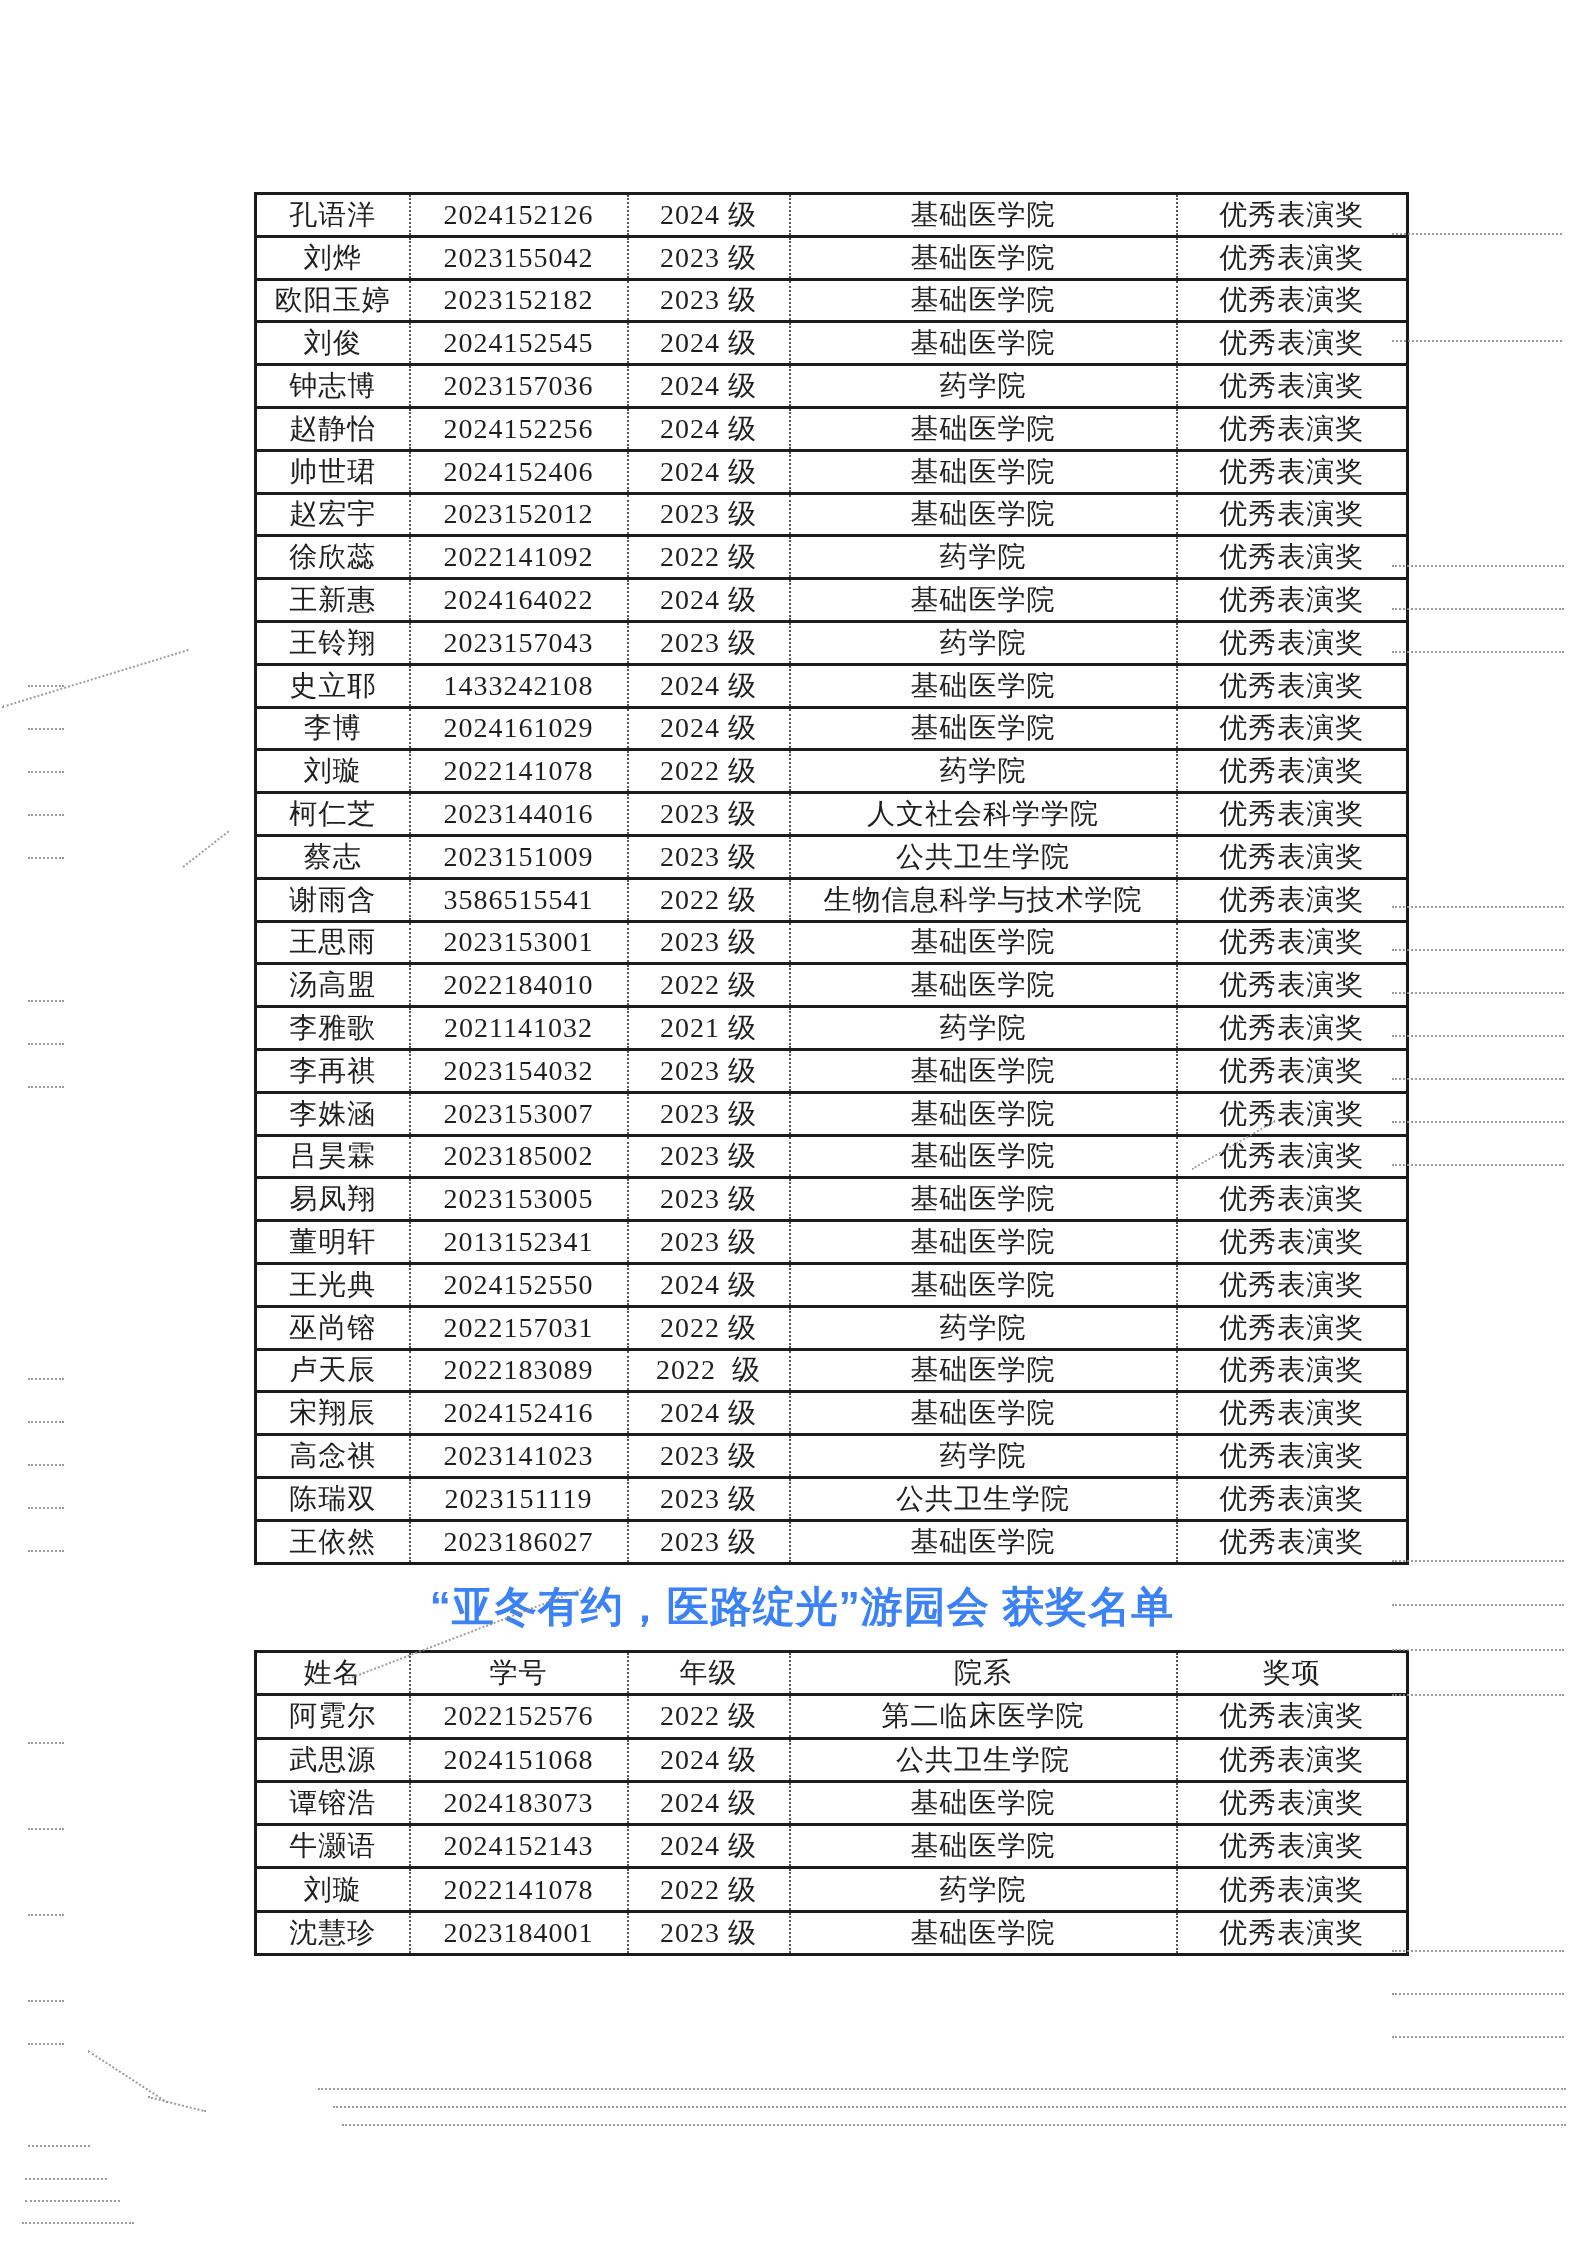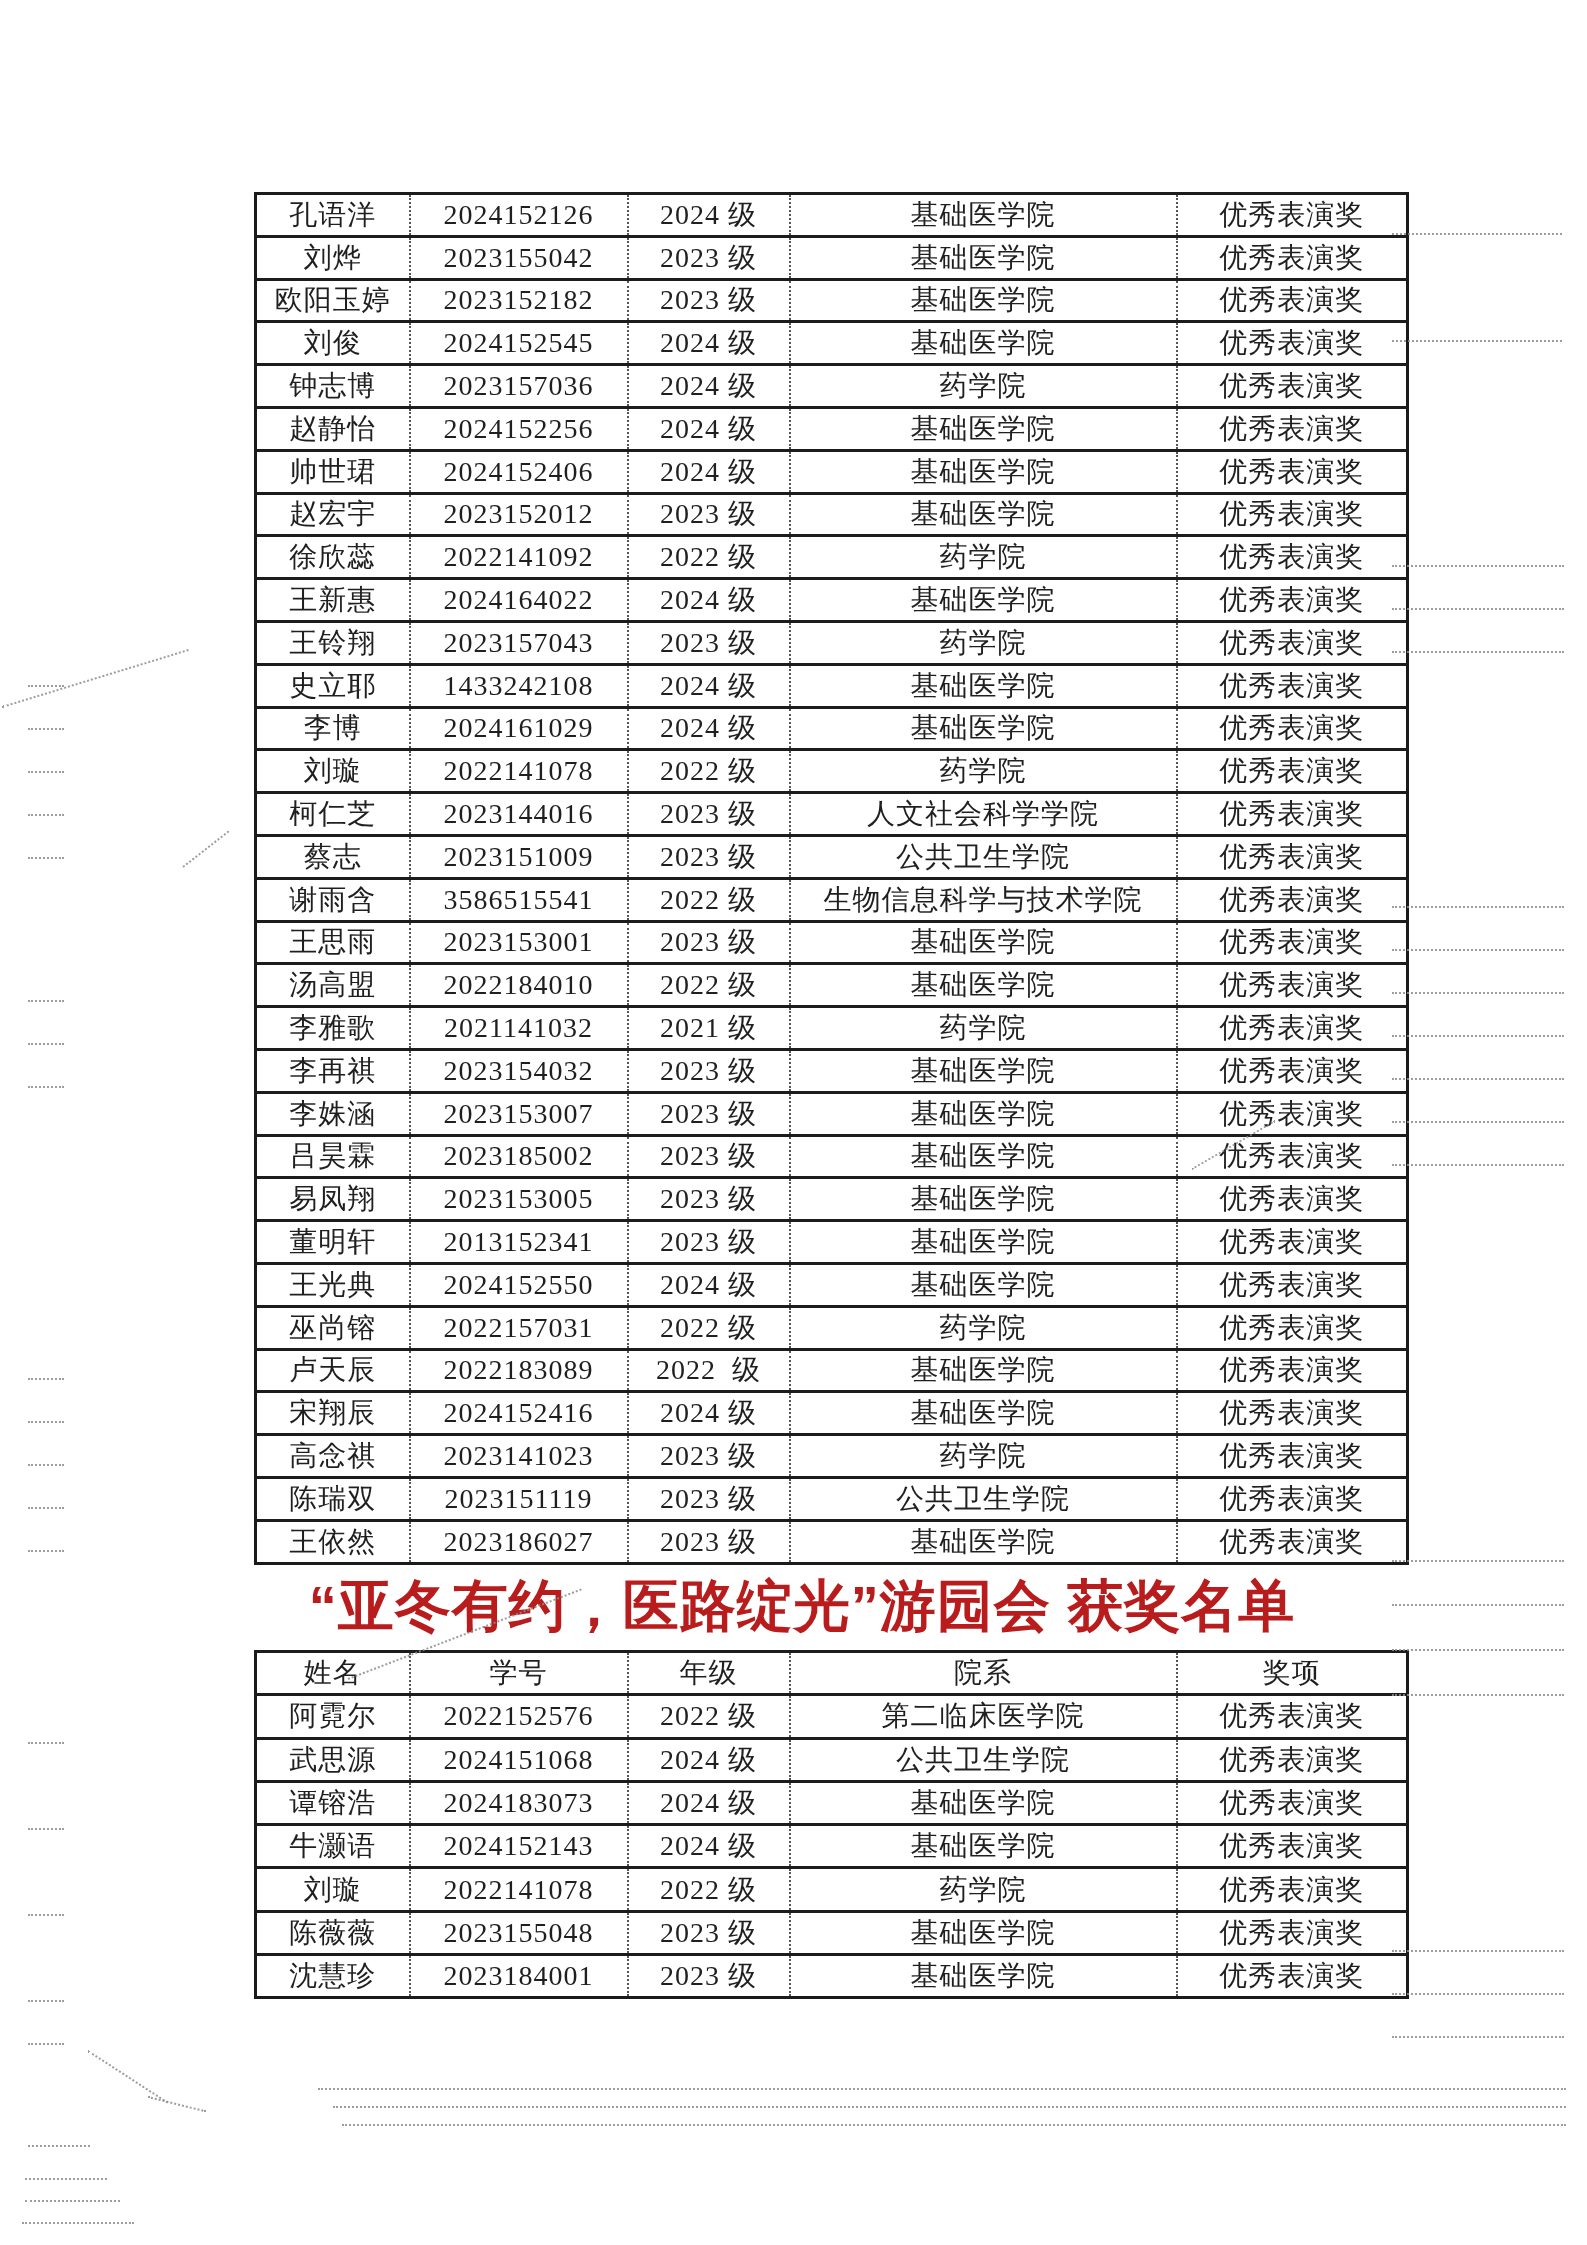--- a/index.html
+++ b/index.html
@@ -34,21 +34,21 @@
     white-space:pre;
     overflow:hidden;
     color:#1f1f1f;
   }
   .tbl1 td{height:39.8px;}
   .tbl2 td,.tbl2 th{height:40.3px;}
   .title{
     position:absolute;left:226px;top:1574px;width:1152px;height:66px;
     display:flex;align-items:center;justify-content:center;
     font-family:"Liberation Sans","DejaVu Sans",sans-serif;
-    font-weight:700;font-size:56px;letter-spacing:1px;color:#b91c1c;
+    font-weight:700;font-size:42px;letter-spacing:1px;color:#3b82f6;
     margin:0;
   }
   
   .nz{
     position:absolute;height:0;
     border-top:2px dotted #8d8d8d;
     transform-origin:left center;
     opacity:.85;
   }
 </style>
@@ -339,27 +339,20 @@
           <td>2024152143</td>
           <td>2024 级</td>
           <td>基础医学院</td>
           <td>优秀表演奖</td>
         </tr>
         <tr>
           <td>刘璇</td>
           <td>2022141078</td>
           <td>2022 级</td>
           <td>药学院</td>
-          <td>优秀表演奖</td>
-        </tr>
-        <tr>
-          <td>陈薇薇</td>
-          <td>2023155048</td>
-          <td>2023 级</td>
-          <td>基础医学院</td>
           <td>优秀表演奖</td>
         </tr>
         <tr>
           <td>沈慧珍</td>
           <td>2023184001</td>
           <td>2023 级</td>
           <td>基础医学院</td>
           <td>优秀表演奖</td>
         </tr>
       </tbody>

